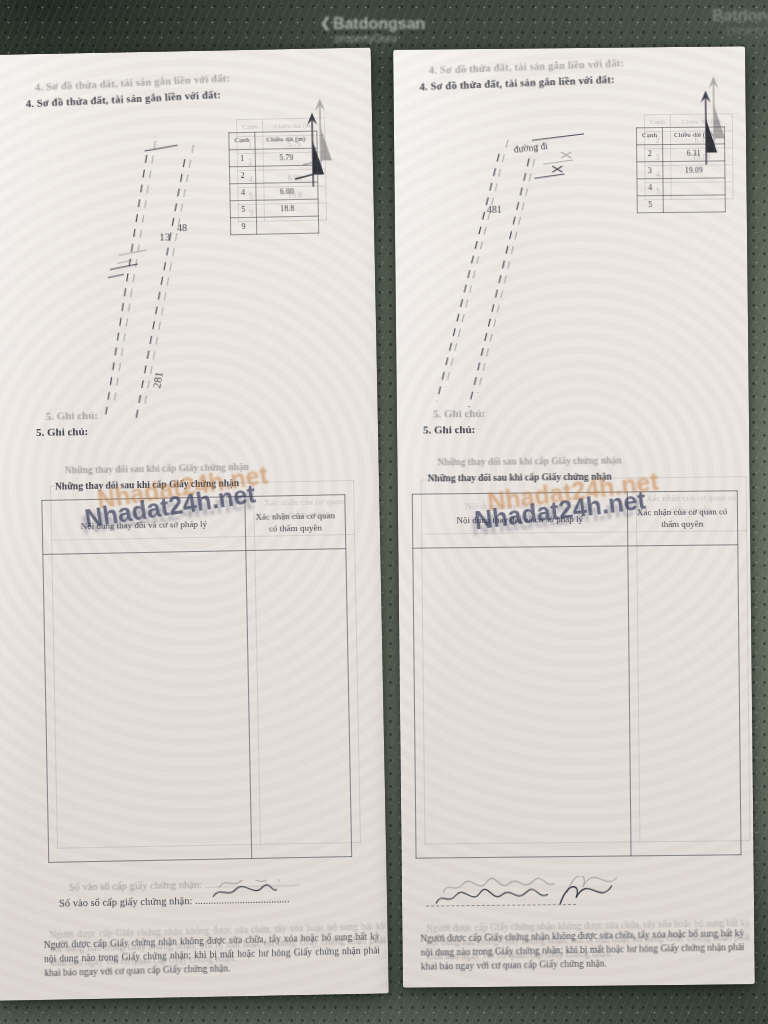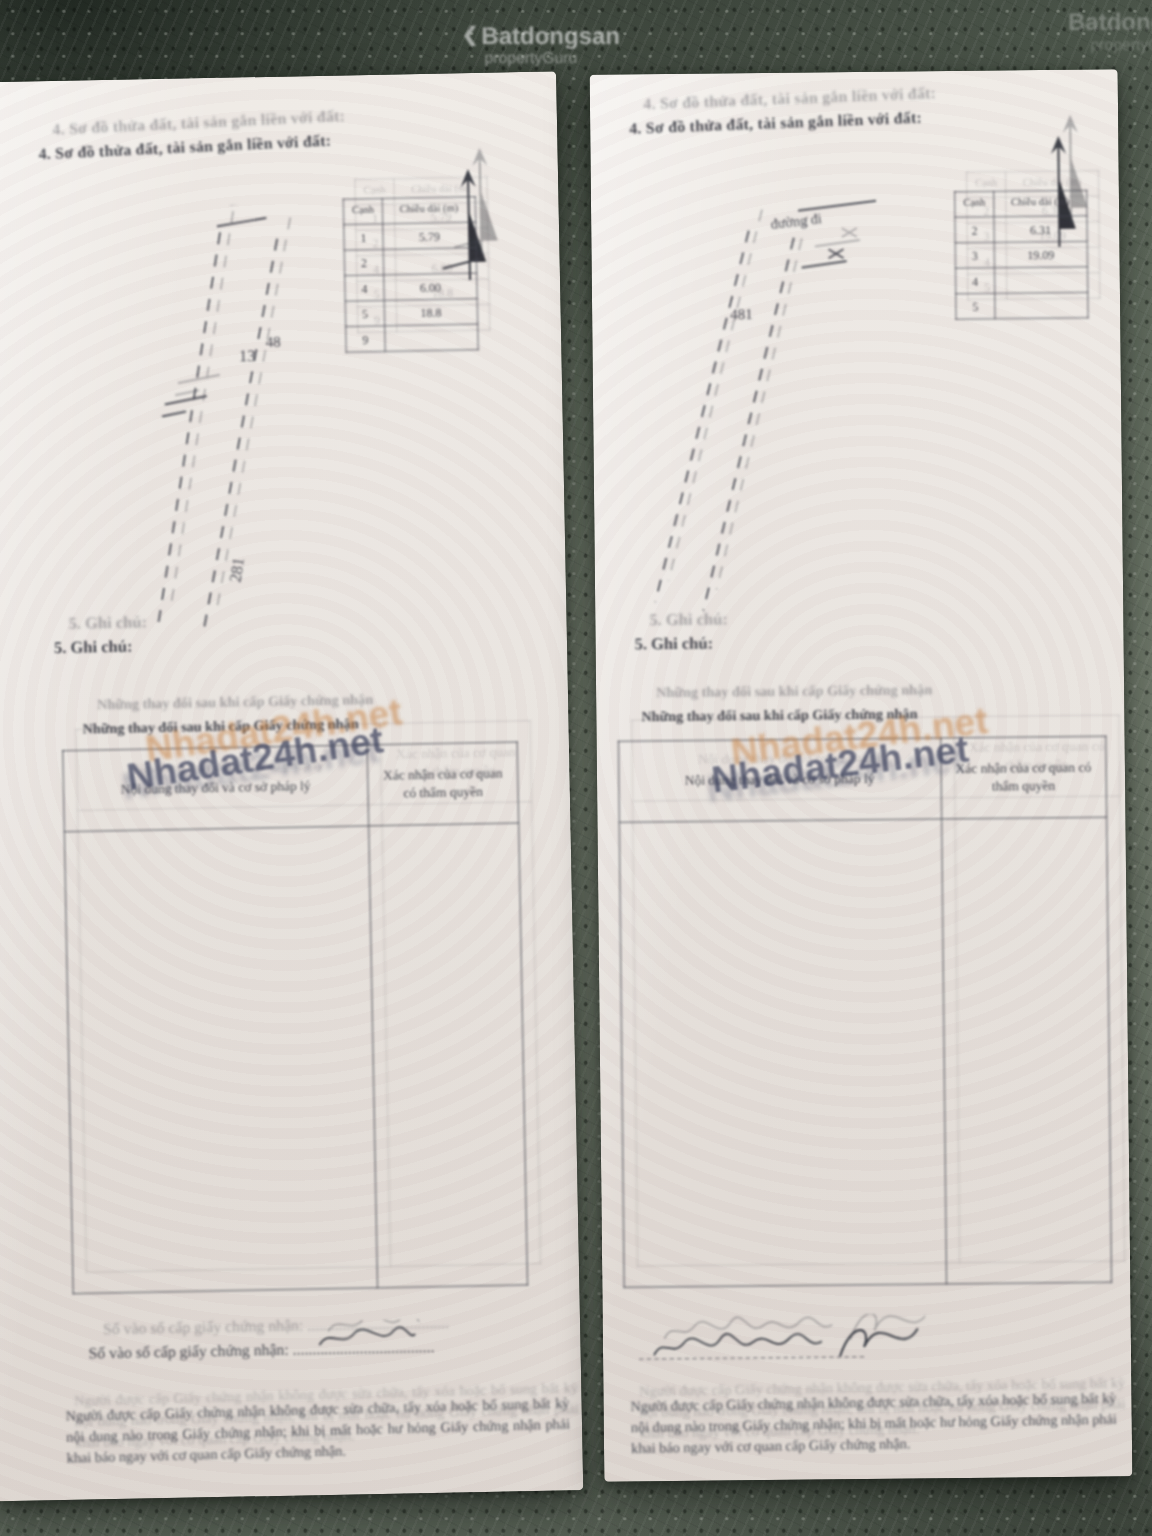--- a/index.html
+++ b/index.html
@@ -60,21 +60,21 @@
   .wm-site{position:absolute;z-index:5;font-family:"Liberation Sans",sans-serif;font-weight:bold;font-size:25px;
     color:rgba(58,64,92,.72);filter:blur(.6px);white-space:nowrap;
     text-shadow:15px -17px 2px rgba(196,120,52,.5), -4px 6px 3px rgba(58,64,92,.28)}
   #wm-site-left{left:84px;top:492px;transform:rotate(-8.5deg)}
   #wm-site-right{left:474px;top:496px;transform:rotate(-7deg)}
   .wm-brand{position:absolute;z-index:6;font-family:"Liberation Sans",sans-serif;color:rgba(255,255,255,.55);
     filter:blur(.8px);line-height:1.05}
   .wm-brand .b1{font-size:16px;font-weight:bold}
   .wm-brand .b2{font-size:10.5px;margin-left:15px;color:rgba(255,255,255,.42)}
   .wm-brand .chev{font-size:13px;margin-right:2px;vertical-align:2px}
-  #wm-brand-top{left:308px;top:16px}
+  #wm-brand-top{left:320px;top:16px}
   #wm-brand-corner{left:712px;top:8px;opacity:.5}
   svg text{fill:#44464f}
 </style>
 </head>
 <body>
 
 <div id="scene">
 
   <div class="page" id="page-left">
     <div class="pgc">

